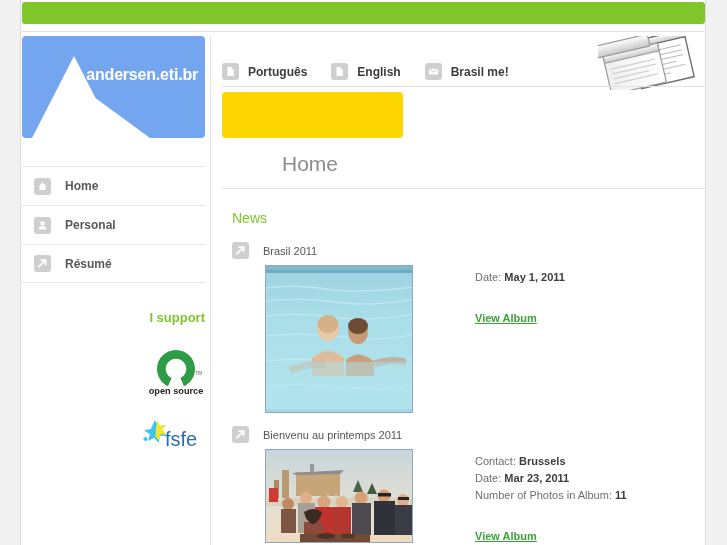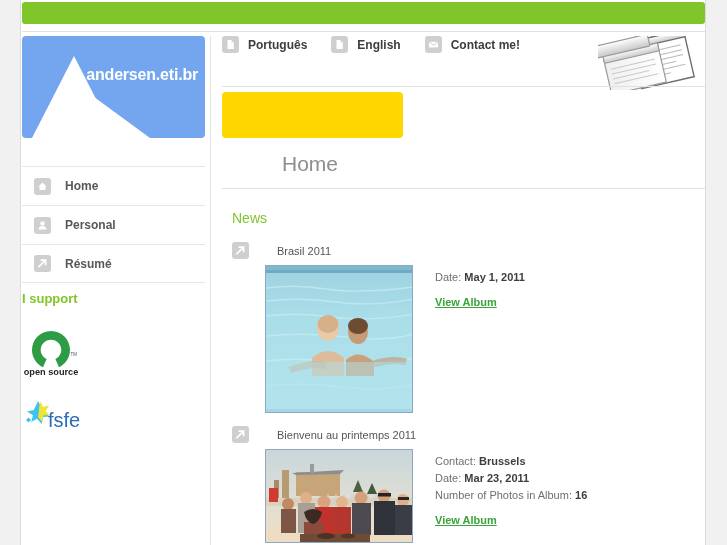--- a/index.html
+++ b/index.html
@@ -113,23 +113,23 @@
     background: #cfcfcf;
     border-radius: 3px;
     display: inline-block;
     position: relative;
     flex: 0 0 auto;
   }
   .icon-sq svg { position: absolute; left: 0; top: 0; }
 
   .support {
     position: absolute;
-    left: 0; top: 255px;
+    left: 0; top: 274px;
     width: 183px;
-    text-align: left;
+    text-align: right;
   }
   .support-title {
     color: #80c62a;
     font-size: 13px;
     font-weight: bold;
   }
   .logo-osi {
     margin-top: 21px;
   }
   .logo-fsfe {
@@ -147,21 +147,21 @@
   .main {
     position: absolute;
     left: 222px; top: 36px;
     width: 483px;
   }
 
   .langbar {
     position: relative;
     height: 44px;
     display: flex;
-    align-items: flex-start;
+    align-items: flex-end;
     gap: 0px;
   }
   .lang-link {
     display: flex;
     align-items: center;
     margin-right: 24px;
     cursor: pointer;
   }
   .lang-label {
     margin-left: 9px;
@@ -231,50 +231,51 @@
     margin: 0;
   }
 
   .news-item { position: absolute; left: 0; width: 483px; }
   .news-item-head {
     display: flex;
     align-items: center;
     margin-left: 10px;
   }
   .news-item-title {
-    margin-left: 28px;
+    margin-left: 14px;
     font-size: 11px;
     color: #555555;
   }
   .news-body {
     position: relative;
     margin-top: 6px;
     margin-left: 43px;
     display: flex;
+    gap: 40px;
   }
   .thumb {
     width: 148px; height: 148px;
     border: 1px solid #8fa7c4;
     overflow: hidden;
     flex: 0 0 auto;
     position: relative;
     background: #cfe6ee;
   }
   .thumb.wide { height: 94px; }
   .meta {
     margin-left: 22px;
     font-size: 11px;
     color: #6f6f6f;
     line-height: 17px;
     padding-top: 4px;
   }
   .meta b { color: #3d3d3d; font-weight: bold; }
   .view-album {
     display: inline-block;
-    margin-top: 8px;
+    margin-top: 24px;
     font-size: 11px;
     color: #3aa33a;
     text-decoration: underline;
     cursor: pointer;
     font-weight: bold;
   }
 </style>
 </head>
 <body>
 
@@ -375,21 +376,21 @@
       </div>
 
       <div class="lang-link">
         <span class="icon-sq">
           <svg width="17" height="17" viewBox="0 0 17 17">
             <rect x="3.4" y="5.3" width="10.2" height="6.6" fill="#ffffff"></rect>
             <path d="M3.4 5.3 L8.5 9.2 L13.6 5.3" stroke="#cfcfcf" stroke-width="1" fill="none"></path>
             <rect x="3.4" y="5.3" width="10.2" height="6.6" fill="none" stroke="#cfcfcf" stroke-width="0.9"></rect>
           </svg>
         </span>
-        <span class="lang-label">Contact me!</span>
+        <span class="lang-label">Brasil me!</span>
       </div>
 
       <div class="stack-graphic">
         <svg width="106" height="54" viewBox="0 0 106 54">
           <defs>
             <linearGradient id="gA" x1="0" y1="0" x2="0" y2="1">
               <stop offset="0" stop-color="#ffffff"></stop>
                 <stop offset="1" stop-color="#c8c8c8"></stop>
             </linearGradient>
             <linearGradient id="gB" x1="0" y1="0" x2="1" y2="0">
@@ -547,21 +548,21 @@
               <path d="M38 62 q9 -6 18 0 q-2 10 -9 12 q-7 -2 -9 -12" fill="#3a2a22"></path>
             </g>
             <rect x="34" y="84" width="70" height="10" fill="#6f4a34"></rect>
             <ellipse cx="60" cy="86" rx="9" ry="3" fill="#4a3326"></ellipse>
             <ellipse cx="82" cy="86" rx="7" ry="2.5" fill="#523826"></ellipse>
           </svg>
         </div>
         <div class="meta">
           <div><span>Contact:</span> <b>Brussels</b></div>
           <div><span>Date:</span> <b>Mar 23, 2011</b></div>
-          <div><span>Number of Photos in Album:</span> <b>16</b></div>
+          <div><span>Number of Photos in Album:</span> <b>11</b></div>
           <a class="view-album">View Album</a>
         </div>
       </div>
     </div>
 
   </div>
 
 </div>
 
 </body></html>

